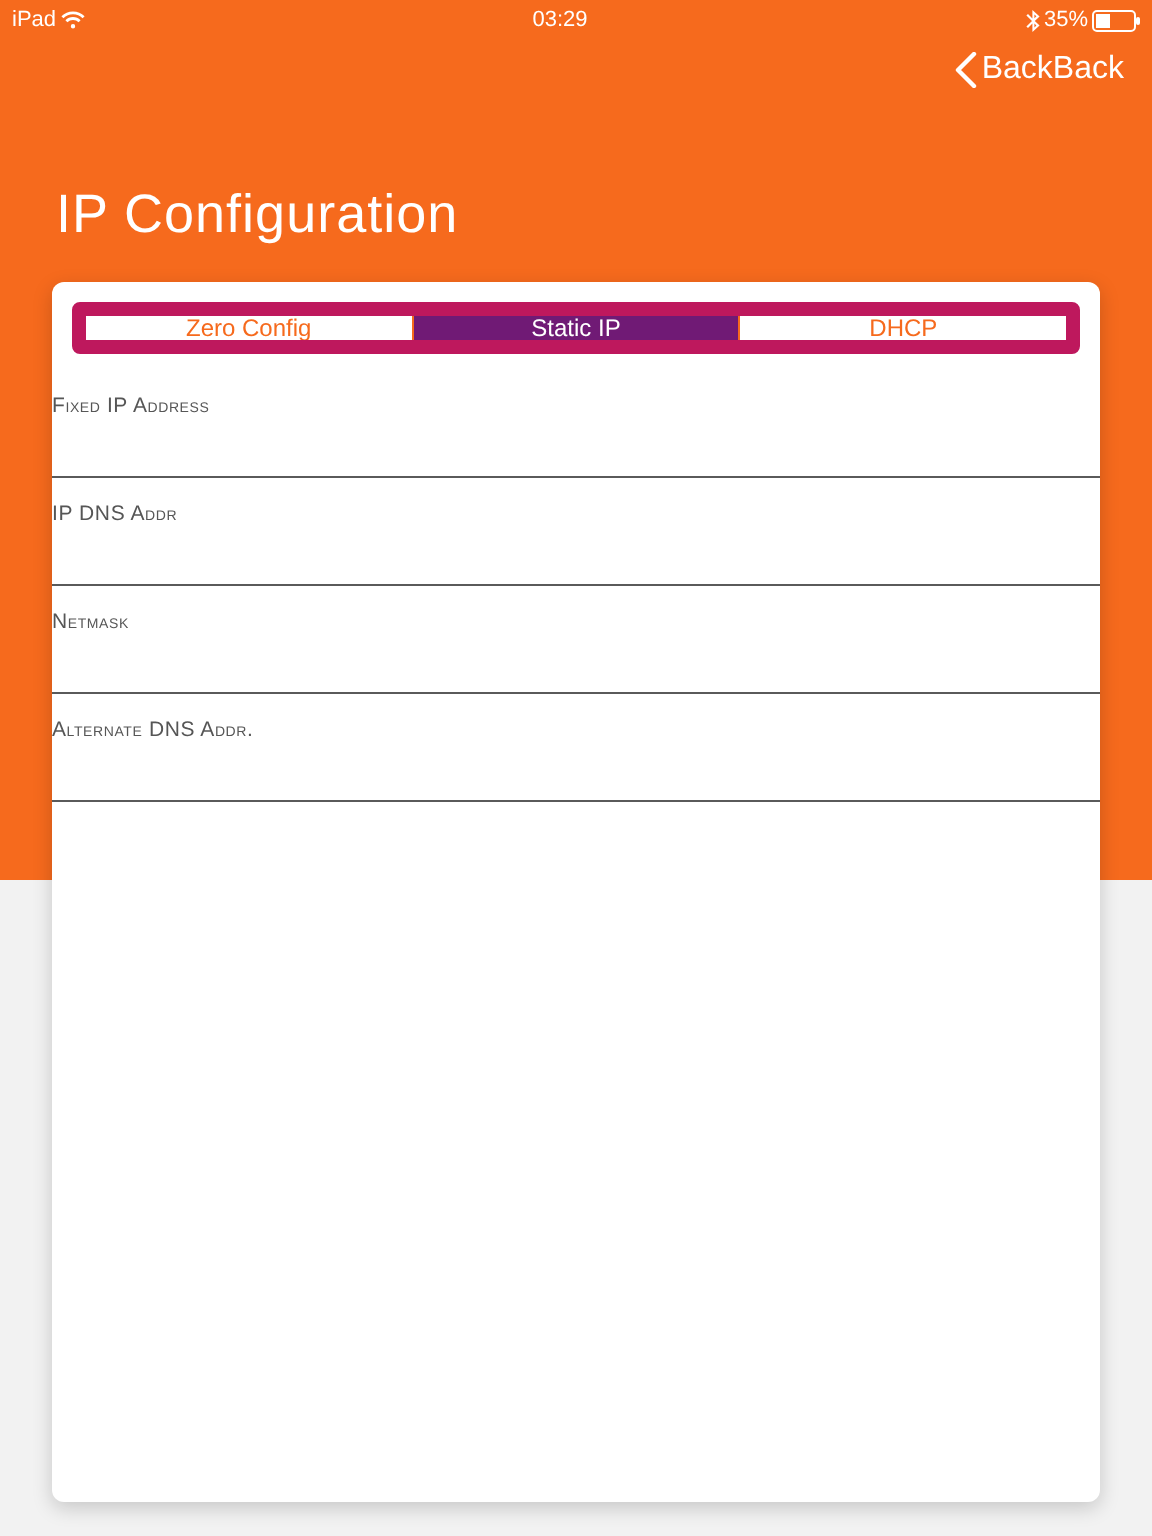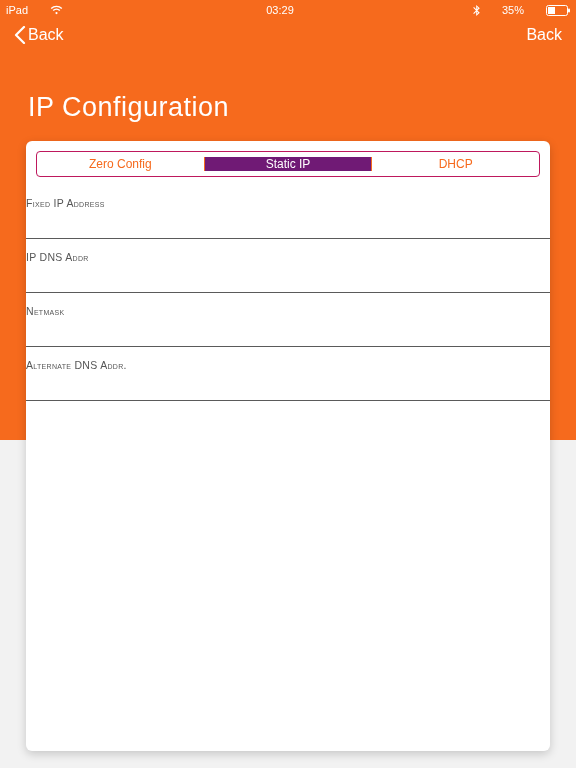--- a/index.html
+++ b/index.html
@@ -16,30 +16,30 @@
   .status-bar {
     position: relative;
     height: 18px;
     display: flex;
     align-items: center;
     justify-content: space-between;
     color: #fff;
     font-size: 11px;
     padding: 2px 6px 0 6px;
   }
-  .status-left, .status-right { display: flex; align-items: center; gap: 22px; }
+  .status-left, .status-right { display: flex; align-items: center; gap: 2px; }
   .status-center { position: absolute; left: 0; right: 16px; text-align: center; font-weight: 500; pointer-events:none; }
   .wifi-icon svg, .bt-icon svg, .battery svg { display: block; }
 
   .nav-bar {
     position: relative;
     height: 34px;
     display: flex;
     align-items: center;
-    justify-content: space-between;
+    justify-content: flex-end;
     padding: 0 14px;
     color: #fff;
     font-size: 16px;
   }
   .nav-left { display: flex; align-items: center; gap: 2px; cursor: pointer; }
   .nav-left svg { display: block; }
   .nav-right { cursor: pointer; }
 
   .page-title {
     position: relative;
@@ -81,25 +81,24 @@
     top: 1px; left: 1px;
     width: 22px; height: 22px;
     background: #fff;
     border-radius: 50%;
     box-shadow: 0 1px 3px rgba(0,0,0,0.3);
   }
 
   .seg-control {
     display: flex;
     margin: 0 10px 8px;
-    border: 1px solid #be185d;
+    border: 7px solid #be185d;
     border-radius: 4px;
     overflow: hidden;
     height: 26px;
-    align-items: center;
   }
   .seg-item {
     flex: 1;
     display: flex;
     align-items: center;
     justify-content: center;
     font-size: 12px;
     color: #f66a1d;
     background: #fff;
     cursor: pointer;

